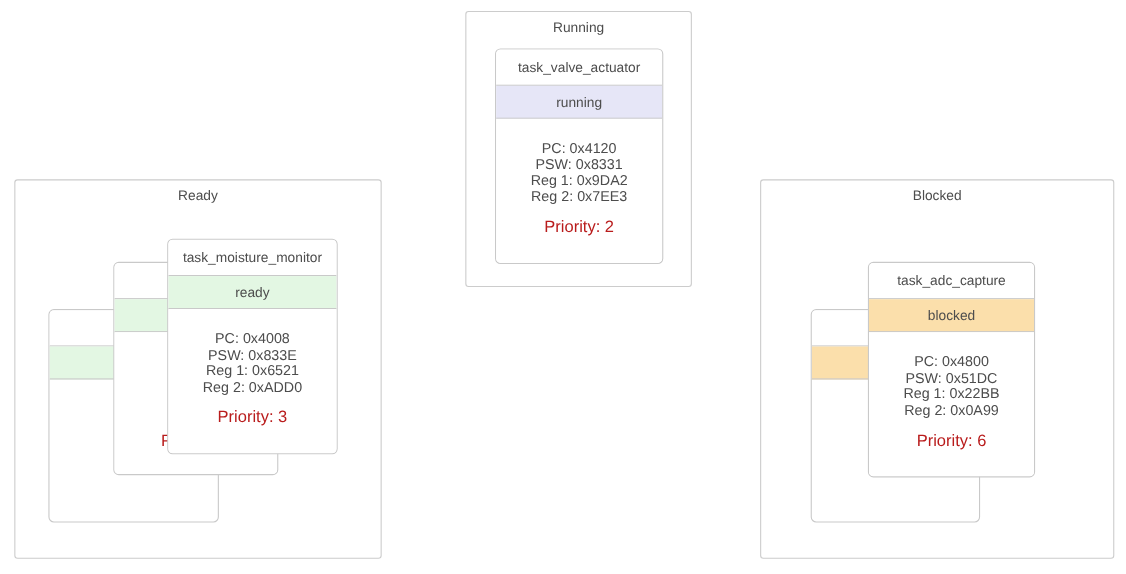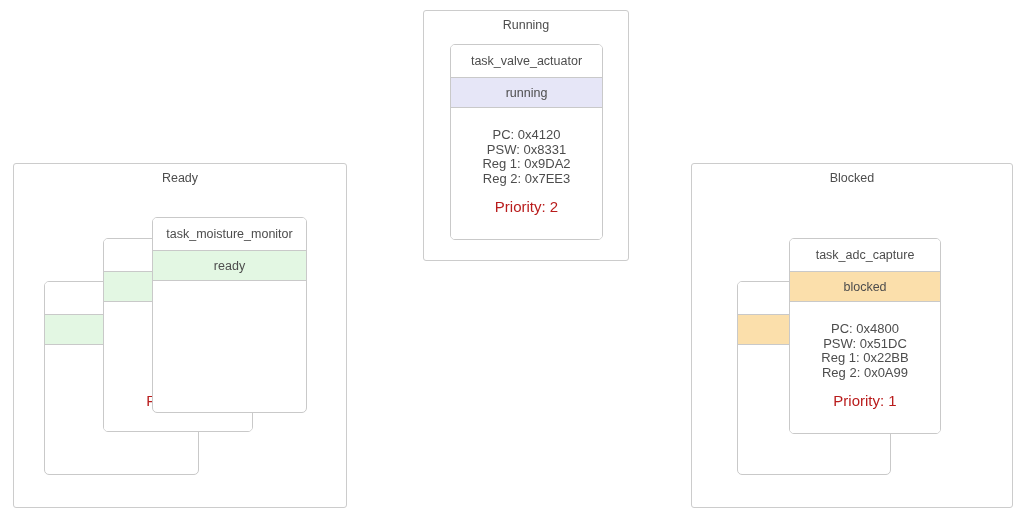--- a/index.html
+++ b/index.html
@@ -121,20 +121,27 @@
         <div class="reg-line">PC</div>
         <div class="reg-line">PSW</div>
         <div class="reg-line">Reg 1</div>
         <div class="reg-line">Reg 2</div>
         <div class="priority-line">Priority: 3</div>
       </div>
     </div>
     <div class="task-card" style="left: 152px; top: 200px; width: 155px; height: 196px; z-index: 13; margin-top: 17px;">
       <div class="task-card-name">task_moisture_monitor</div>
       <div class="task-card-state state-ready">ready</div>
+      <div class="task-card-body">
+        <div class="reg-line">PC: 0x4008</div>
+        <div class="reg-line">PSW: 0x833E</div>
+        <div class="reg-line">Reg 1: 0x6521</div>
+        <div class="reg-line">Reg 2: 0xADD0</div>
+        <div class="priority-line">Priority: 3</div>
+      </div>
     </div>
     <div class="state-group" style="left: 423px; top: 10px; width: 206px; height: 251px;">
       <div class="state-group-title">Running</div>
     </div>
     <div class="task-card" style="left: 450px; top: 44px; width: 153px; height: 196px; z-index: 11;">
       <div class="task-card-name">task_valve_actuator</div>
       <div class="task-card-state state-running">running</div>
       <div class="task-card-body">
         <div class="reg-line">PC: 0x4120</div>
         <div class="reg-line">PSW: 0x8331</div>
@@ -151,16 +158,16 @@
       <div class="task-card-state state-blocked">blocked</div>
     </div>
     <div class="task-card" style="left: 789px; top: 238px; width: 152px; height: 196px; z-index: 12;">
       <div class="task-card-name">task_adc_capture</div>
       <div class="task-card-state state-blocked">blocked</div>
       <div class="task-card-body">
         <div class="reg-line">PC: 0x4800</div>
         <div class="reg-line">PSW: 0x51DC</div>
         <div class="reg-line">Reg 1: 0x22BB</div>
         <div class="reg-line">Reg 2: 0x0A99</div>
-        <div class="priority-line">Priority: 1</div>
+        <div class="priority-line">Priority: 6</div>
       </div>
     </div>
   </div>
 
 </body></html>

